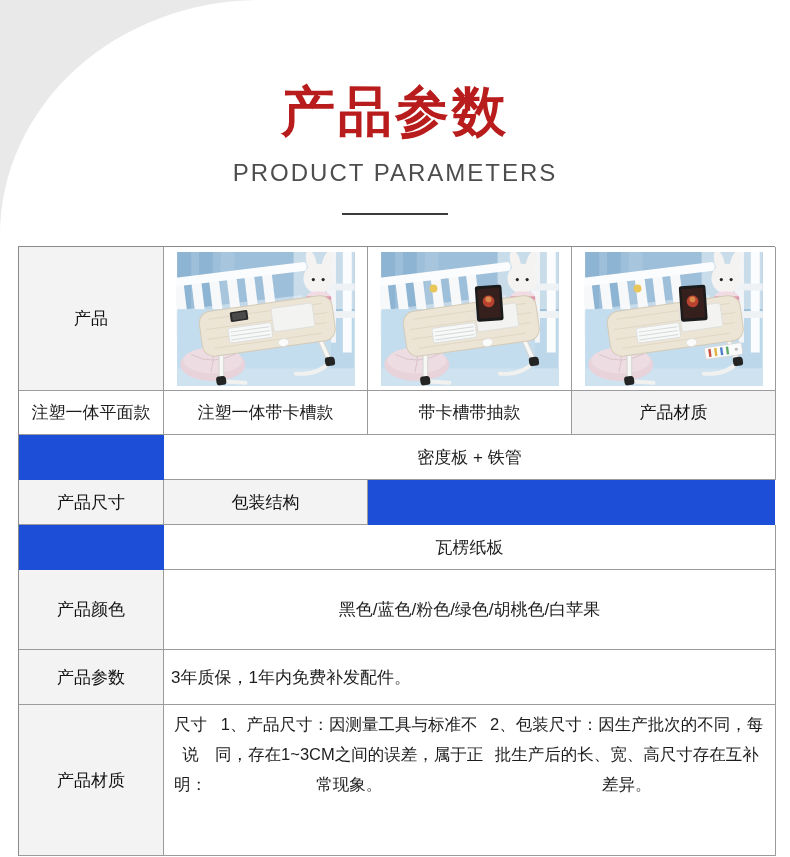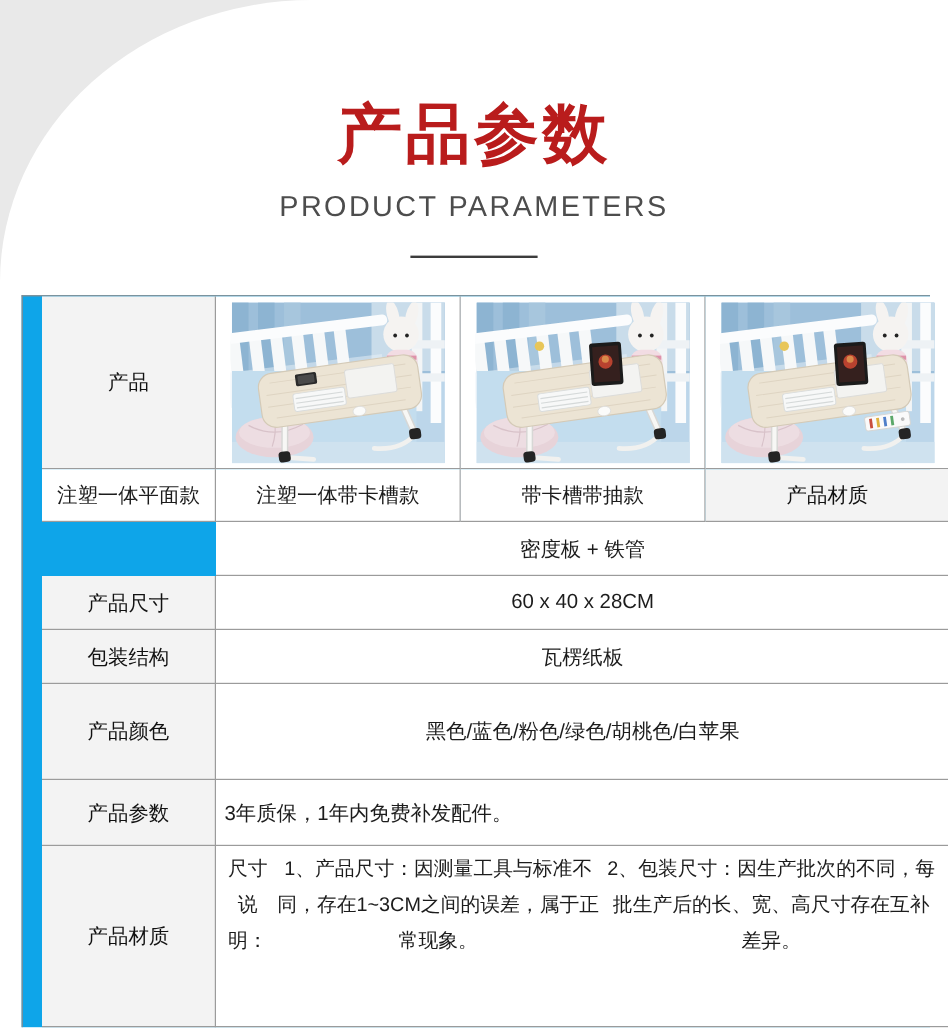--- a/index.html
+++ b/index.html
@@ -33,23 +33,22 @@
   }
   
   .param-table {
     position:absolute; left:18px; top:246px;
     width:757px;
     display:grid;
     grid-template-columns:145px 204px 204px 204px;
     grid-template-rows:144px 44px 45px 45px 45px 80px 55px 151px;
     border-top:1px solid #8a8a8a;
     border-left:1px solid #8a8a8a;
-    background:#0ea5e9;
+    background:#1d4ed8;
     font-size:17px;
-    padding-left:16px;
   }
   .cell {
     border-right:1px solid #9b9b9b;
     border-bottom:1px solid #9b9b9b;
     display:flex; align-items:center; justify-content:center;
     text-align:center;
     background:#ffffff;
     overflow:hidden;
   }
   .cell.label {
@@ -188,21 +187,20 @@
       </div>
 
       <div class="cell">注塑一体平面款</div>
       <div class="cell">注塑一体带卡槽款</div>
       <div class="cell">带卡槽带抽款</div>
 
       <div class="cell label">产品材质</div>
       <div class="cell span3">密度板 + 铁管</div>
 
       <div class="cell label">产品尺寸</div>
-      <div class="cell span3">60 x 40 x 28CM</div>
 
       <div class="cell label">包装结构</div>
       <div class="cell span3">瓦楞纸板</div>
 
       <div class="cell label">产品颜色</div>
       <div class="cell span3">黑色/蓝色/粉色/绿色/胡桃色/白苹果</div>
 
       <div class="cell label">产品参数</div>
       <div class="cell span3 left">3年质保，1年内免费补发配件。</div>
 

